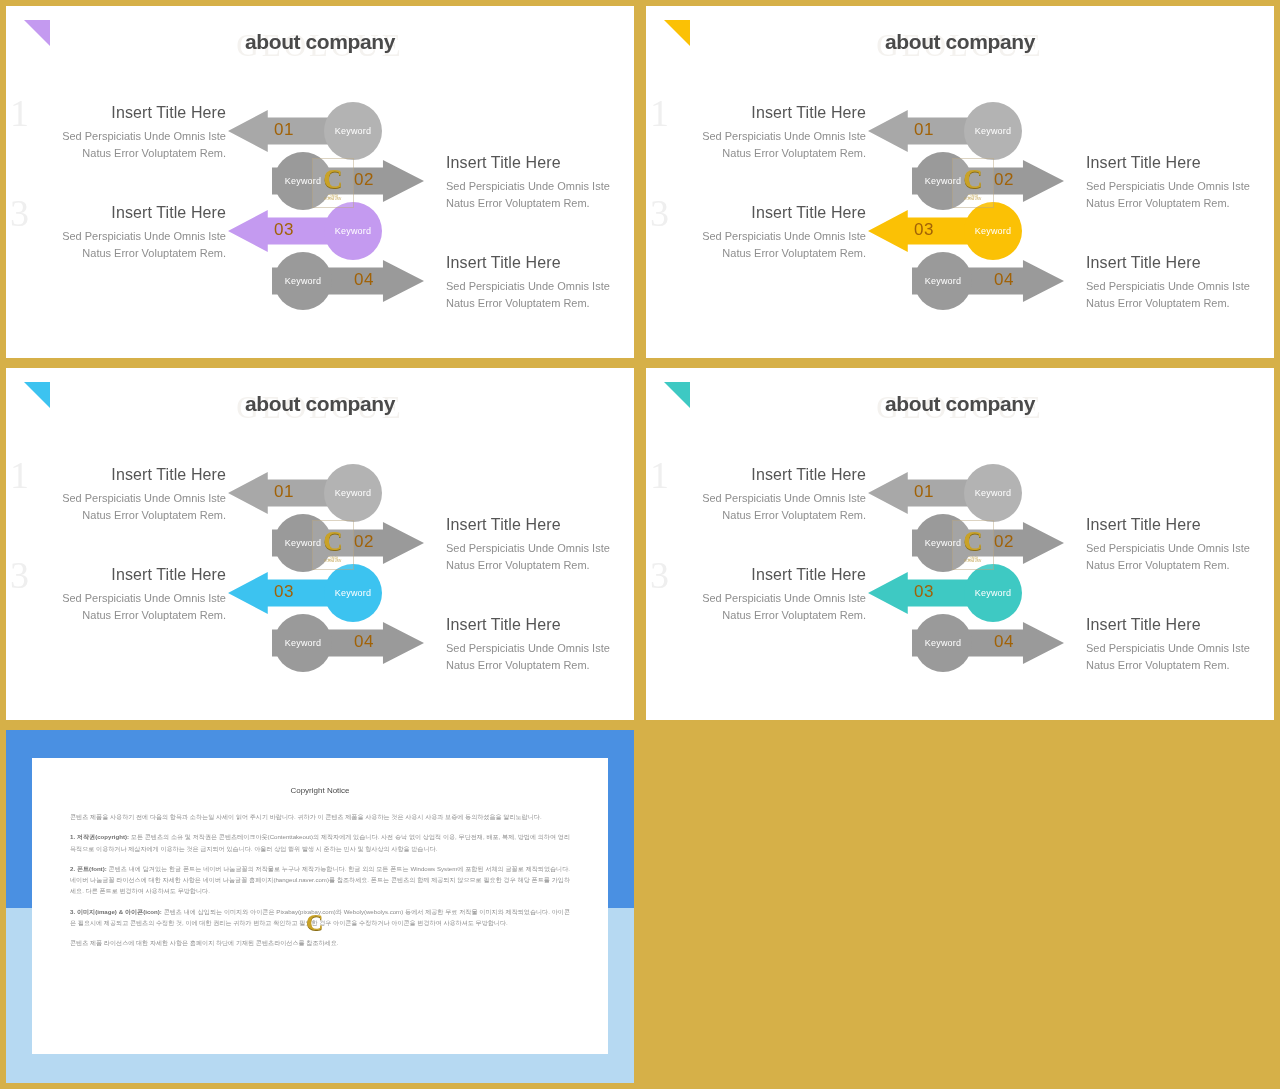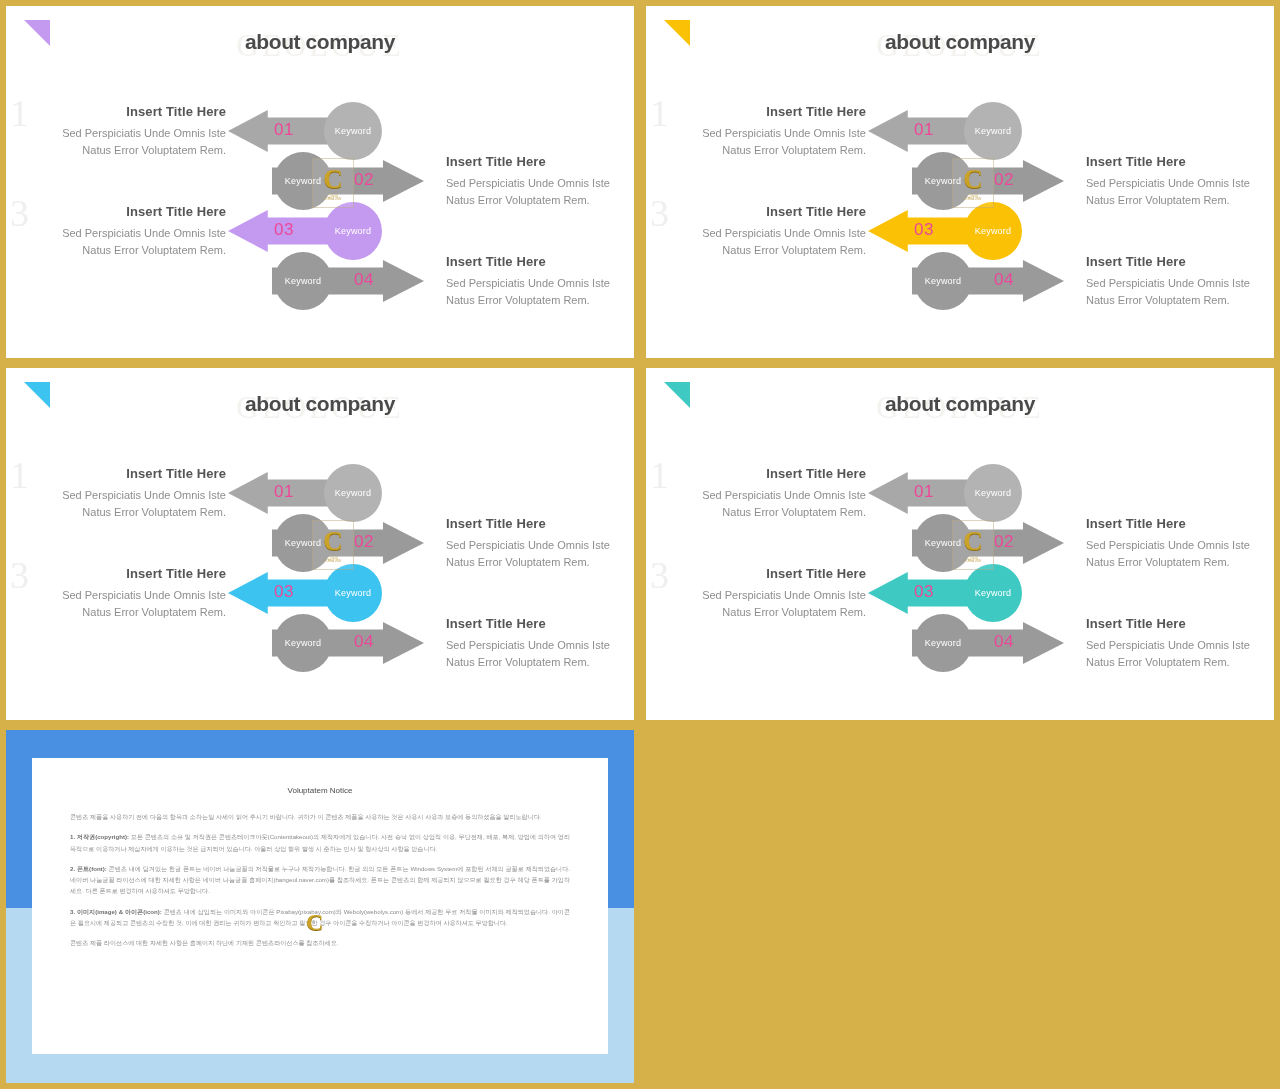--- a/index.html
+++ b/index.html
@@ -83,42 +83,41 @@
     background: #b3b3b3;
     display: flex; align-items: center; justify-content: center;
   }
   .bubble.dark { background: #9a9a9a; }
   .bubble-right { left: 318px; }
   .bubble-left  { left: 268px; }
   .bubble-label { font-size: 9px; color: #ffffff; letter-spacing: .2px; }
 
   .step-num {
     position: absolute; top: 18px;
-    font-size: 17px; color: #ec4899; letter-spacing: .5px;
+    font-size: 17px; color: #a16207; letter-spacing: .5px;
   }
   .num-left  { left: 268px; }
   .num-right { left: 348px; }
 
   
   .row-3 .arrow, .row-3 .bubble { background: var(--accent, #c49af0); }
 
   
   .caption { position: absolute; width: 190px; }
   .cap-left  { right: 408px; text-align: right; }
   .cap-right { left: 440px;  text-align: left;  }
 
   .cap-r1 { top: 10px; }
   .cap-r2 { top: 60px; }
   .cap-r3 { top: 110px; }
   .cap-r4 { top: 160px; }
 
   .cap-title {
-    font-size: 13px; color: #555; margin-bottom: 6px;
+    font-size: 16px; color: #555; margin-bottom: 6px;
     letter-spacing: .1px;
-    font-weight: bold;
   }
   .cap-body {
     font-size: 11px; color: #8e8e8e; line-height: 1.55;
   }
   .ghost-num {
     position: absolute; top: -10px;
     font-family: "Liberation Serif", serif;
     font-size: 38px; color: #efefef; line-height: 1;
     user-select: none; pointer-events: none;
   }
@@ -418,21 +417,21 @@
         <div class="c-cap">고려대</div>
         <div class="c-sub">KOREA UNIV</div>
       </div>
     </div>
 
   <div class="panel" id="panel-5">
     <div class="cr-outer">
       <div class="cr-lower"></div>
       <div class="cr-paper">
         <div class="cr-head">
-          <div class="cr-title-en">Voluptatem Notice</div>
+          <div class="cr-title-en">Copyright Notice</div>
         </div>
         <div class="cr-body">
           <p class="cr-para">콘텐츠 제품을 사용하기 전에 다음의 항목과 소하는일 사세이 읽어 주시기 바랍니다. 귀하가 이 콘텐츠 제품을 사용하는 것은 사용시 사용과 보증에 동의하셨음을 알리노랍니다.</p>
           <p class="cr-para">
             <b>1. 저작권(copyright):</b>
             <span>모든 콘텐츠의 소유 및 저작권은 콘텐츠테이크아웃(Contenttakeout)의 제작자에게 있습니다. 사전 승낙 없이 상업적 이용, 무단전재, 배포, 복제, 방법에 의하여 영리 목적으로 이용하거나 제삼자에게 이용하는 것은 금지되어 있습니다. 아울러 상업 행위 발생 시 준하는 민사 및 형사상의 사항을 받습니다.</span>
           </p>
           <p class="cr-para">
             <b>2. 폰트(font):</b>
             <span>콘텐츠 내에 담겨있는 한글 폰트는 네이버 나눔글꼴의 저작물로 누구나 제작가능합니다. 한글 외의 모든 폰트는 Windows System에 포함된 서체의 글꼴로 제작되었습니다. 네이버 나눔글꼴 라이선스에 대한 자세한 사항은 네이버 나눔글꼴 홈페이지(hangeul.naver.com)를 참조하세요. 폰트는 콘텐츠의 함께 제공되지 않으므로 필요한 경우 해당 폰트를 가입하세요. 다른 폰트로 변경하여 사용하셔도 무방합니다.</span>

